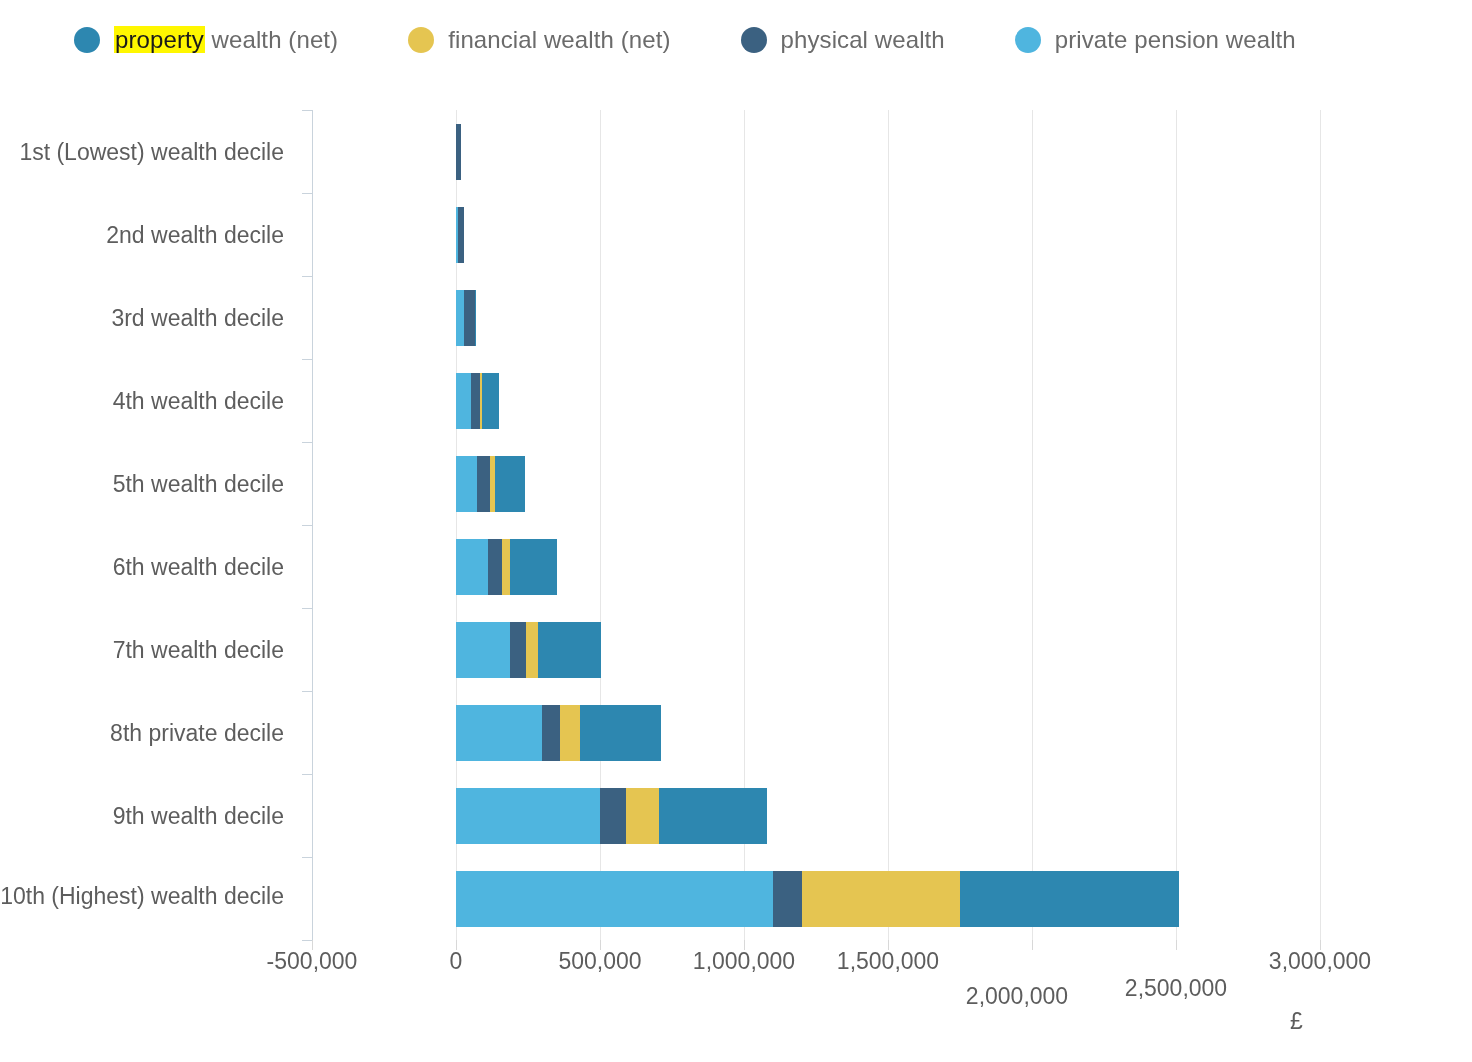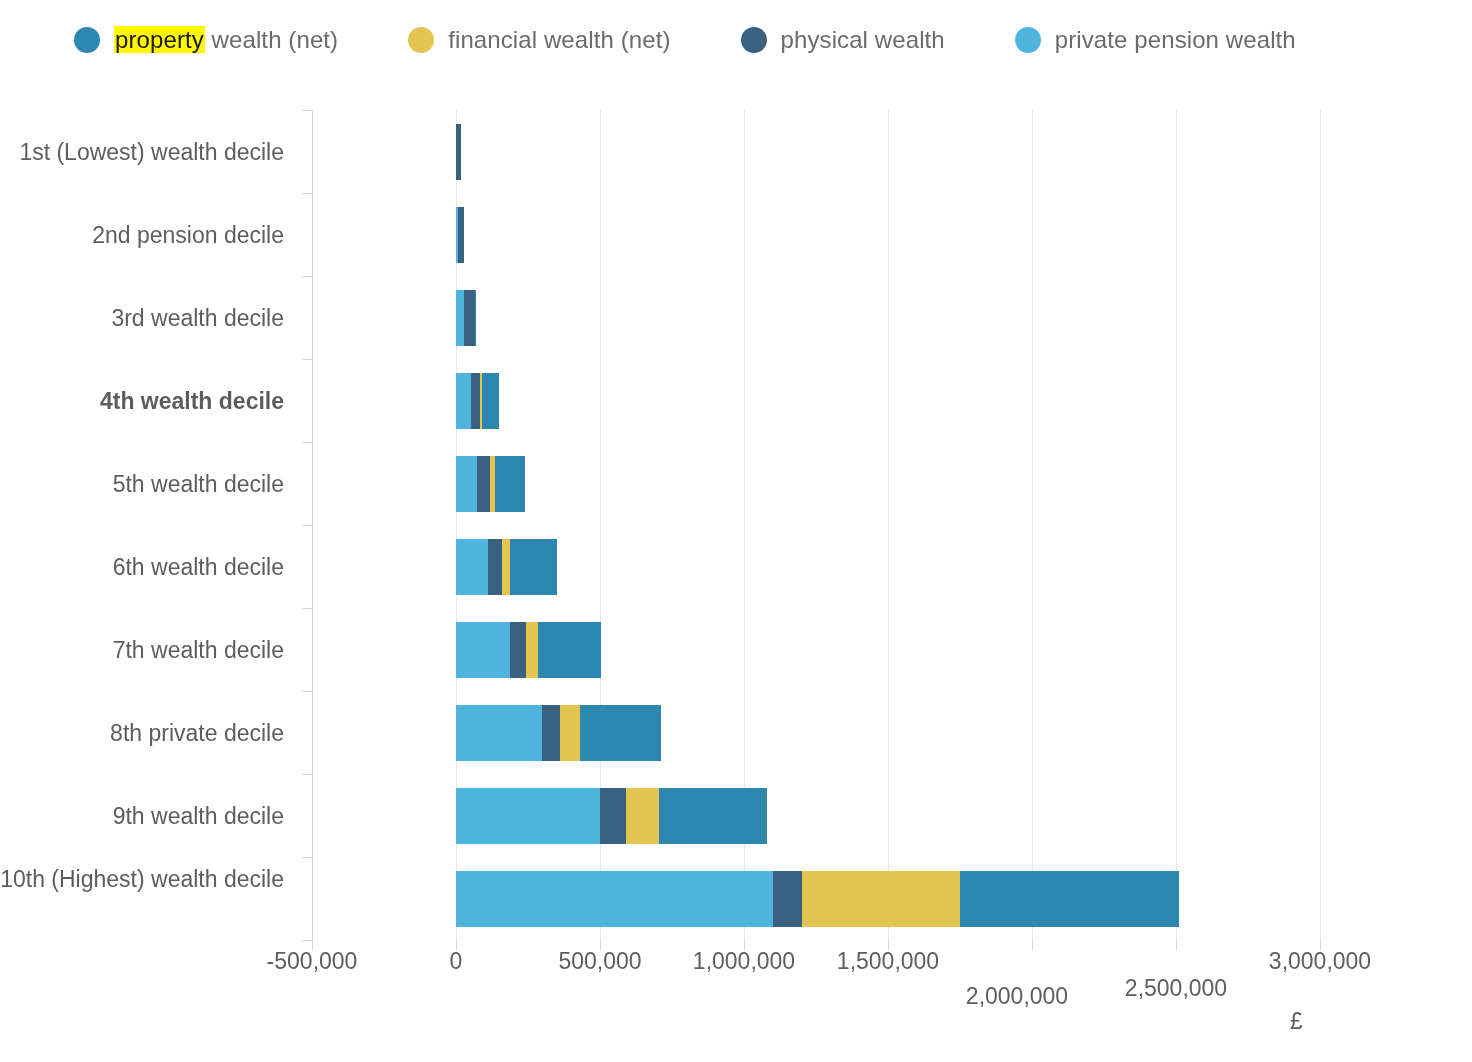--- a/index.html
+++ b/index.html
@@ -87,29 +87,29 @@
         <span class="legend-label">physical wealth</span>
       </div>
       <div class="legend-item">
         <span class="legend-dot" style="background: rgb(79, 181, 223);"></span>
         <span class="legend-label">private pension wealth</span>
       </div>
     </div>
 
   <div class="ylabels" id="ylabels">
       <div class="ylabel" style="top: 41.5px;">1st (Lowest) wealth decile</div>
-      <div class="ylabel" style="top: 124.5px;">2nd pension decile</div>
+      <div class="ylabel" style="top: 124.5px;">2nd wealth decile</div>
       <div class="ylabel" style="top: 207.5px;">3rd wealth decile</div>
-      <div class="ylabel" style="top: 290.5px; font-weight: bold;">4th wealth decile</div>
+      <div class="ylabel" style="top: 290.5px;">4th wealth decile</div>
       <div class="ylabel" style="top: 373.5px;">5th wealth decile</div>
       <div class="ylabel" style="top: 456.5px;">6th wealth decile</div>
       <div class="ylabel" style="top: 539.5px;">7th wealth decile</div>
       <div class="ylabel" style="top: 622.5px;">8th private decile</div>
       <div class="ylabel" style="top: 705.5px;">9th wealth decile</div>
-      <div class="ylabel" style="top: 769px;">10th (Highest) wealth decile</div>
+      <div class="ylabel" style="top: 786px;">10th (Highest) wealth decile</div>
     </div>
 
   <div class="plot" id="plot">
     <div class="axis-left"></div>
   <div class="tick-x" style="left: 0px;"></div>
       <div class="gridline" style="left: 144px;"></div>
       <div class="tick-x" style="left: 144px;"></div>
       <div class="gridline" style="left: 288px;"></div>
       <div class="tick-x" style="left: 288px;"></div>
       <div class="gridline" style="left: 432px;"></div>

